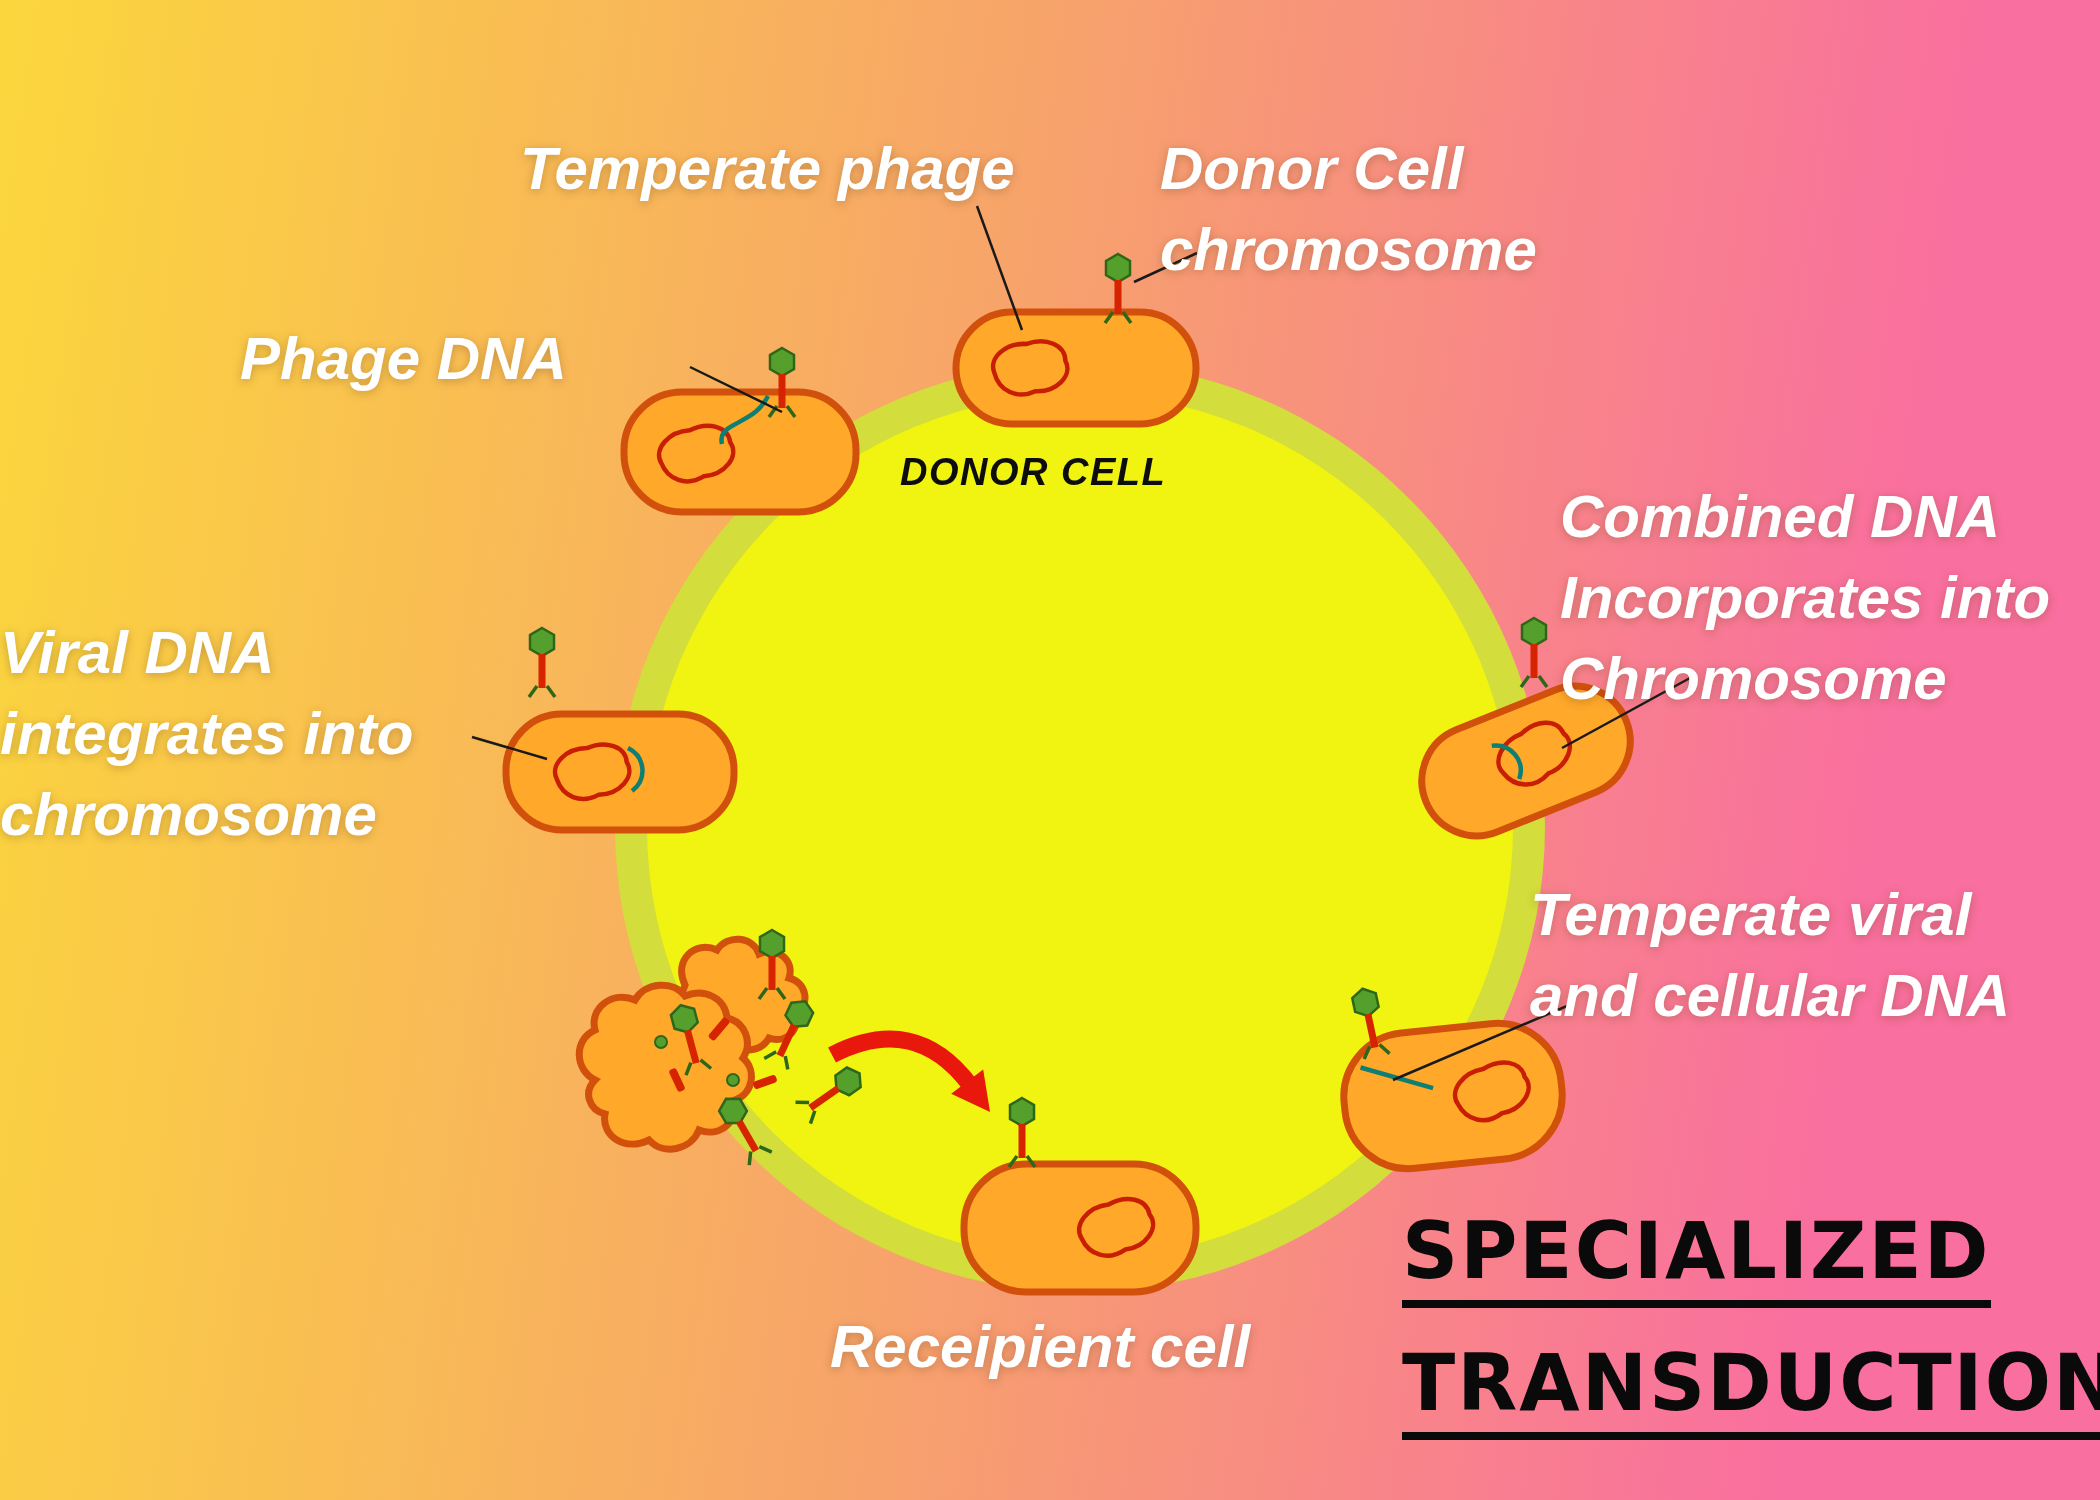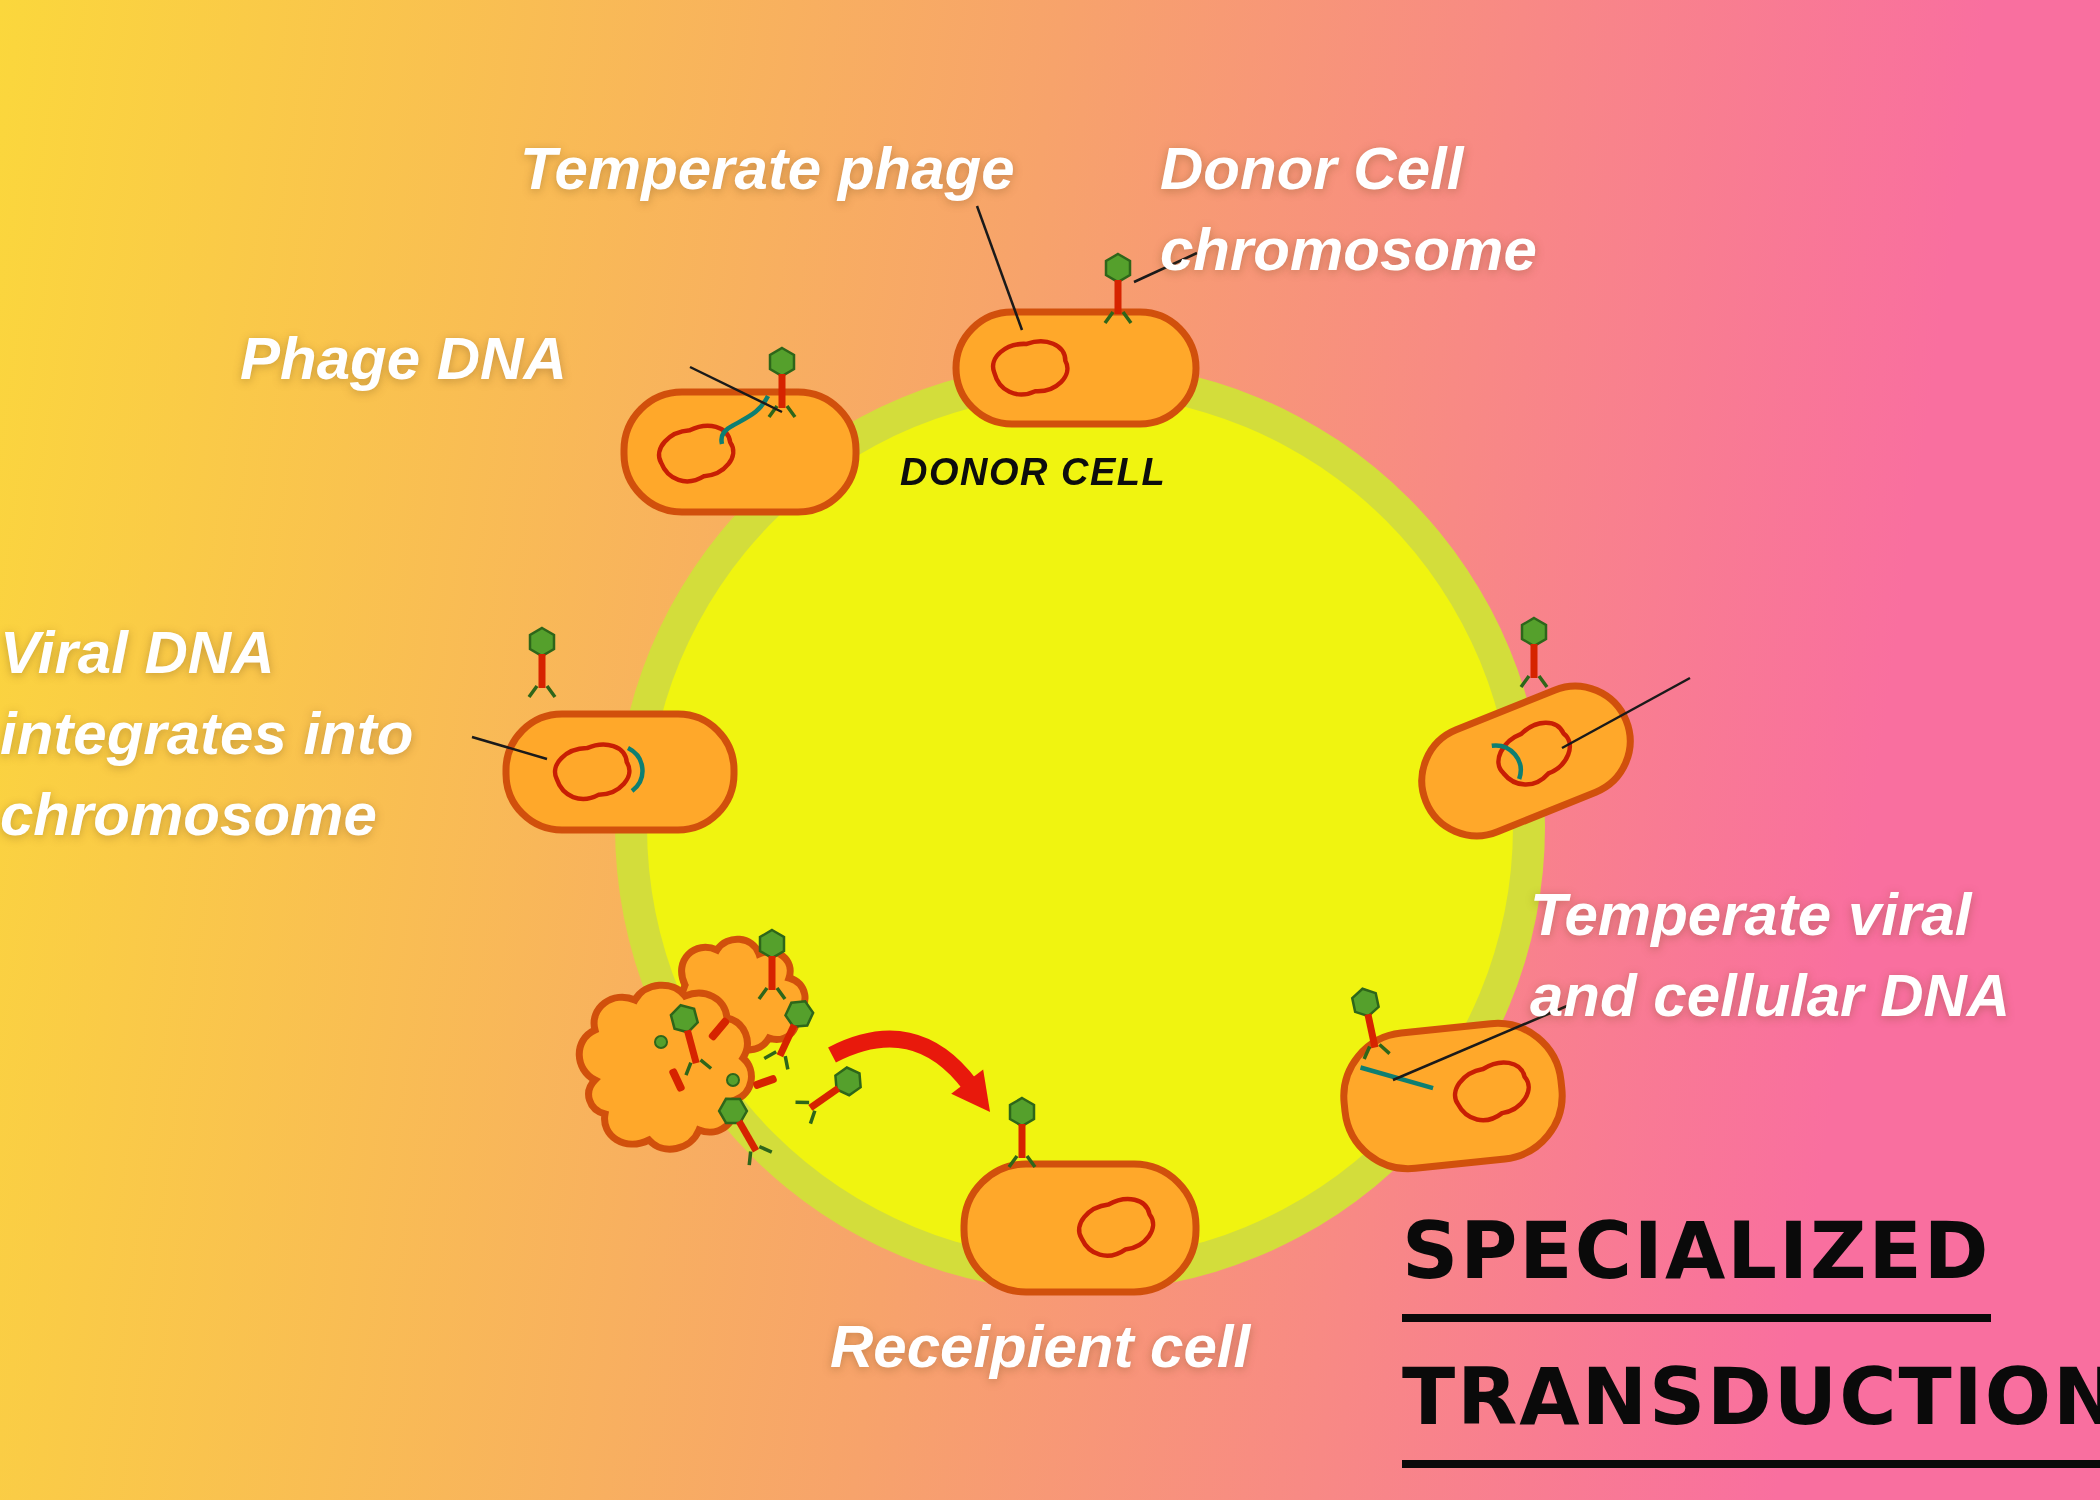--- a/index.html
+++ b/index.html
@@ -32,21 +32,21 @@
   }
   .label.donor-label{
     color:#0d0d0d;font:italic 700 38px/1.2 "Liberation Sans", sans-serif;
     letter-spacing:1.5px;text-shadow:none;
   }
   .title-block{position:absolute;left:1402px;top:1212px;width:695px;}
   .title-line{
     display:inline-block;
     font-family:"DejaVu Sans", sans-serif;font-weight:800;font-size:78px;line-height:1;
     color:var(--title_text);letter-spacing:2px;
-    border-bottom:8px solid var(--title_text);padding-bottom:24px;
+    border-bottom:8px solid var(--title_text);padding-bottom:10px;
   }
   .title-row2{margin-top:36px;}
 </style>
 </head>
 <body>
 
 <div class="stage">
 
   <svg width="0" height="0" style="position:absolute">
     <defs>
@@ -157,20 +157,23 @@
   </svg>
 
   <div class="label" style="left:520px;top:128px;width:620px">Temperate phage</div>
   <div class="label" style="left:1160px;top:128px;width:480px">Donor Cell
 chromosome</div>
   <div class="label" style="left:240px;top:318px;width:480px">Phage DNA</div>
   <div class="label" style="left:0px;top:612px;width:470px">Viral DNA
 integrates into
 chromosome</div>
   <div class="label" style="left:830px;top:1306px;width:540px">Receipient cell</div>
+  <div class="label" style="left:1560px;top:476px;width:530px">Combined DNA
+Incorporates into
+Chromosome</div>
   <div class="label" style="left:1530px;top:874px;width:560px">Temperate viral
 and cellular DNA</div>
   <div class="label donor-label" style="left:900px;top:450px;width:390px">DONOR CELL</div>
 
   <div class="title-block">
     <div><span class="title-line">SPECIALIZED</span></div>
     <div class="title-row2"><span class="title-line">TRANSDUCTION</span></div>
   </div>
 
 </div>

